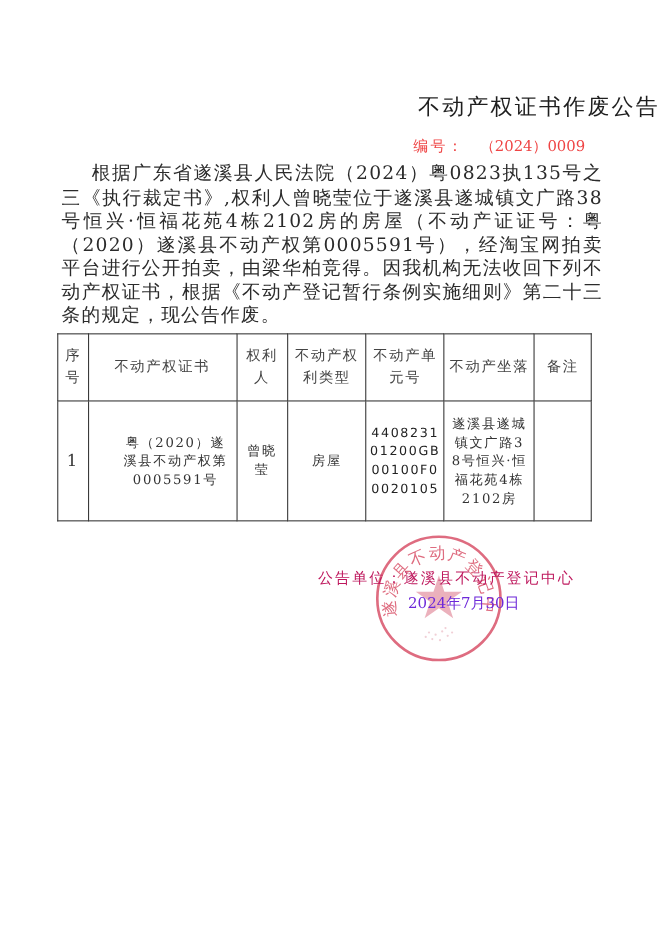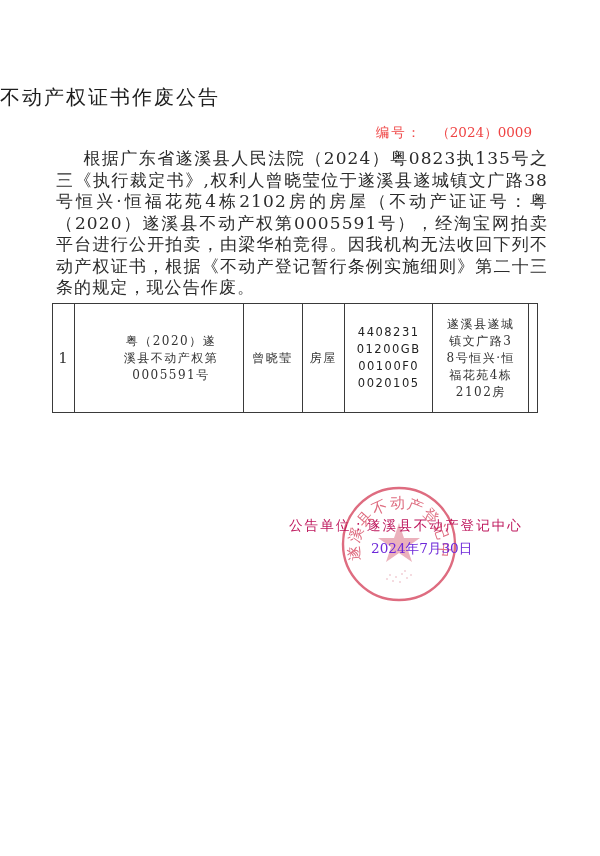--- a/index.html
+++ b/index.html
@@ -1,21 +1,21 @@
 <!DOCTYPE html>
 <html><head>
 <meta charset="utf-8">
 <style>
   html, body { margin: 0; padding: 0; }
   body {
     width: 600px; height: 856px; background: #ffffff; position: relative; overflow: hidden;
     font-family: "DejaVu Serif", "Liberation Serif", serif; color: #2a2a2a;
   }
   .title {
-    position: absolute; left: 0; width: 600px; top: 84px; text-align: left;
+    position: absolute; left: 0; width: 600px; top: 84px; text-align: right;
     font-size: 20px; letter-spacing: 2px; color: #1e1e1e;
   }
   .docno {
     position: absolute; right: 68px; top: 124px; font-size: 13.5px; color: #ef4444;
   }
   .docno .lbl { letter-spacing: 2px; margin-right: 14px; }
   .body-text {
     position: absolute; left: 56px; width: 492px; top: 148px;
     font-size: 17px; line-height: 21.5px; letter-spacing: 1.1px; color: #2b2b2b;
     text-align: justify;
@@ -53,20 +53,29 @@
 <div class="title">不动产权证书作废公告</div>
 
 <div class="docno">
   <span class="lbl">编号：</span><span>（2024）0009</span>
 </div>
 
 <div class="body-text"><span class="indent"></span><span>根据广东省遂溪县人民法院（2024）粤0823执135号之三《执行裁定书》,权利人曾晓莹位于遂溪县遂城镇文广路38号恒兴·恒福花苑4栋2102房的房屋（不动产证证号：粤（2020）遂溪县不动产权第0005591号），经淘宝网拍卖平台进行公开拍卖，由梁华柏竞得。因我机构无法收回下列不动产权证书，根据《不动产登记暂行条例实施细则》第二十三条的规定，现公告作废。</span></div>
 
 <table class="reg">
   <tbody>
+      <tr>
+    <th class="c1"><span style="display:inline-block;width:14px;">序号</span></th>
+    <th class="c2">不动产权证书</th>
+    <th class="c3">权利人</th>
+    <th class="c4"><span style="display:inline-block;width:60px;">不动产权利类型</span></th>
+    <th class="c5"><span style="display:inline-block;width:60px;">不动产单元号</span></th>
+    <th class="c6">不动产坐落</th>
+    <th class="c7">备注</th>
+  </tr>
   <tr>
     <td class="seq">1</td>
     <td class="small"><span style="display:inline-block;width:104px;margin-left:24px;">粤（2020）遂溪县不动产权第0005591号</span></td>
     <td class="small">曾晓莹</td>
     <td class="small">房屋</td>
     <td class="unit"><span style="display:inline-block;width:64px;word-break:break-all;">440823101200GB00100F00020105</span></td>
     <td class="small"><span style="display:inline-block;width:70px;word-break:break-all;">遂溪县遂城镇文广路38号恒兴·恒福花苑4栋2102房</span></td>
     <td></td>
   </tr>
 </tbody>

